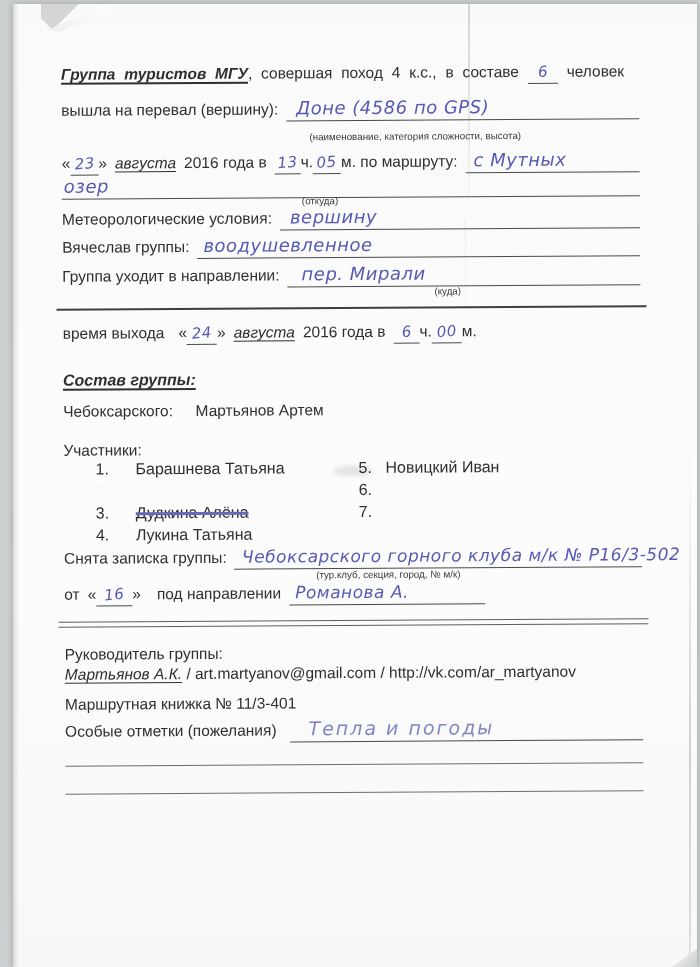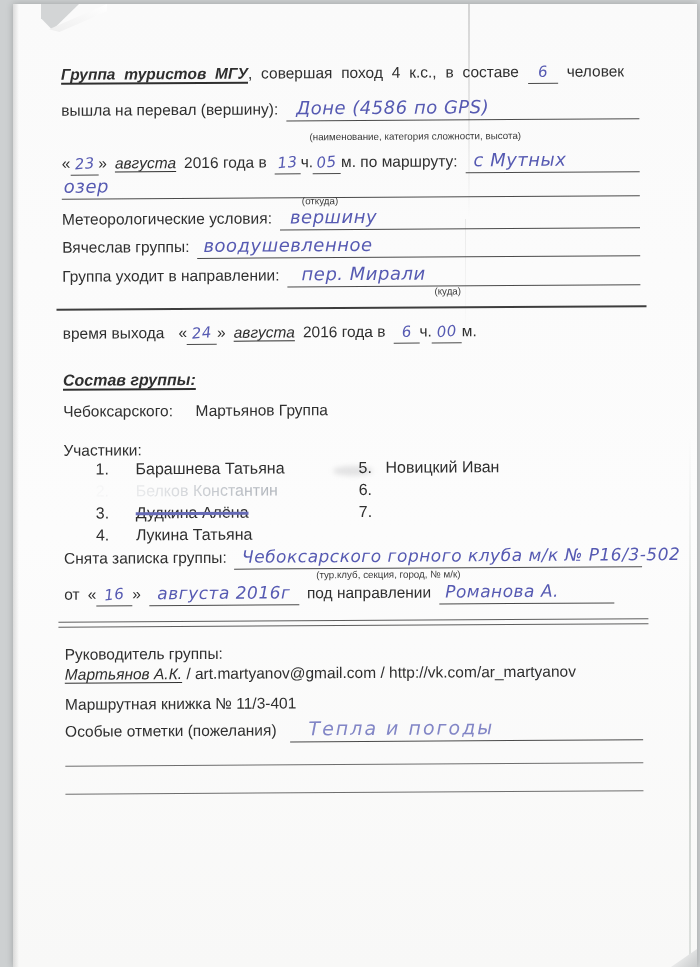--- a/index.html
+++ b/index.html
@@ -156,33 +156,32 @@
         <span>м.</span>
     </div>
 
     <div class="row" style="top:364px;font-size:16px;">
       <span class="bi">Состав группы:</span>
     </div>
 
     <div class="row" style="top:395px;">
       <span>Чебоксарского:</span>
       <span class="gap-m"></span>
-      <span>Мартьянов Группа</span>
+      <span>Мартьянов Артем</span>
     </div>
 
     <div class="row" style="top:434px;">Участники:</div>
 
     <div class="plist" style="left:32px;top:453px;width:260px;">
       <div class="prow">
         <span class="pnum">1.</span>
         <span>Барашнева Татьяна</span>
       </div>
       <div class="prow faded">
         <span class="pnum">2.</span>
-        <span>Белков Константин</span>
       </div>
       <div class="prow">
         <span class="pnum">3.</span>
         <span class="struck">Дудкина Алёна</span>
       </div>
       <div class="prow">
         <span class="pnum">4.</span>
         <span>Лукина Татьяна</span>
       </div>
     </div>
@@ -207,21 +206,20 @@
     </div>
     <div class="row cap" style="top:565px;padding-left:252px;">(тур.клуб, секция, город, № м/к)</div>
 
     <div class="row frow" style="top:577px;">
       <span>от</span>
       <span class="gap-s"></span>
       <span>«</span>
       <span class="bl" style="width:36px;"><span class="pen pen-num">16</span></span>
       <span>»</span>
       <span class="gap-s"></span>
-      <span class="bl" style="width:150px;"><span class="pen">августа 2016г</span></span>
       <span class="gap-s"></span>
       <span>под направлении</span>
       <span class="gap-s"></span>
       <span class="fill" style="max-width:190px;padding-left:6px;"><span class="pen">Романова А.</span></span>
       <span style="flex:0 0 28px;"></span>
     </div>
 
     <div class="hr2" style="top:616px;"></div>
 
     <div class="row" style="top:638px;">Руководитель группы:</div>

